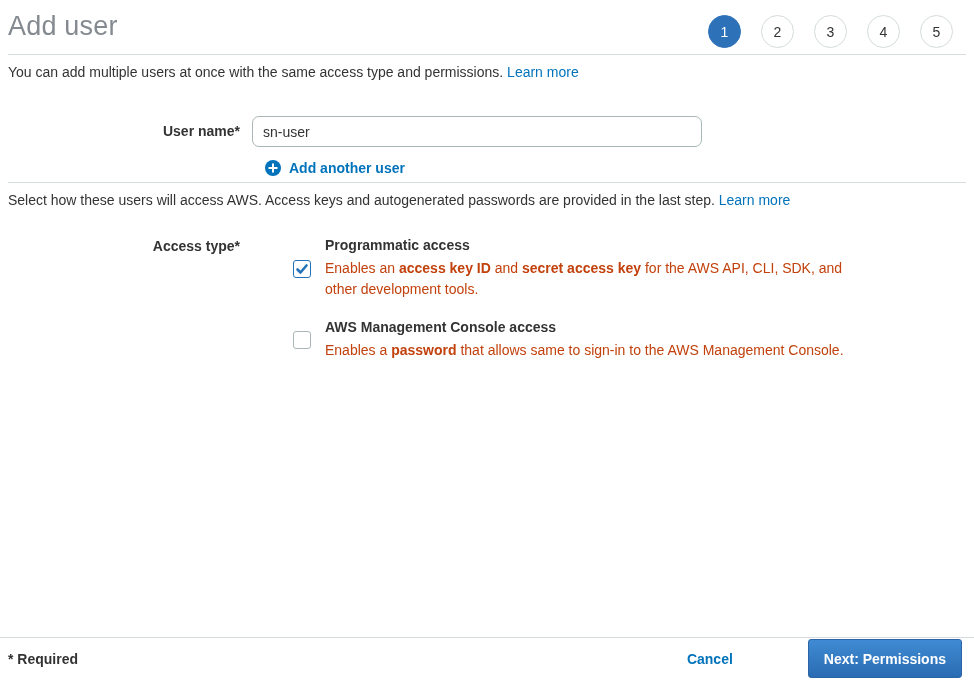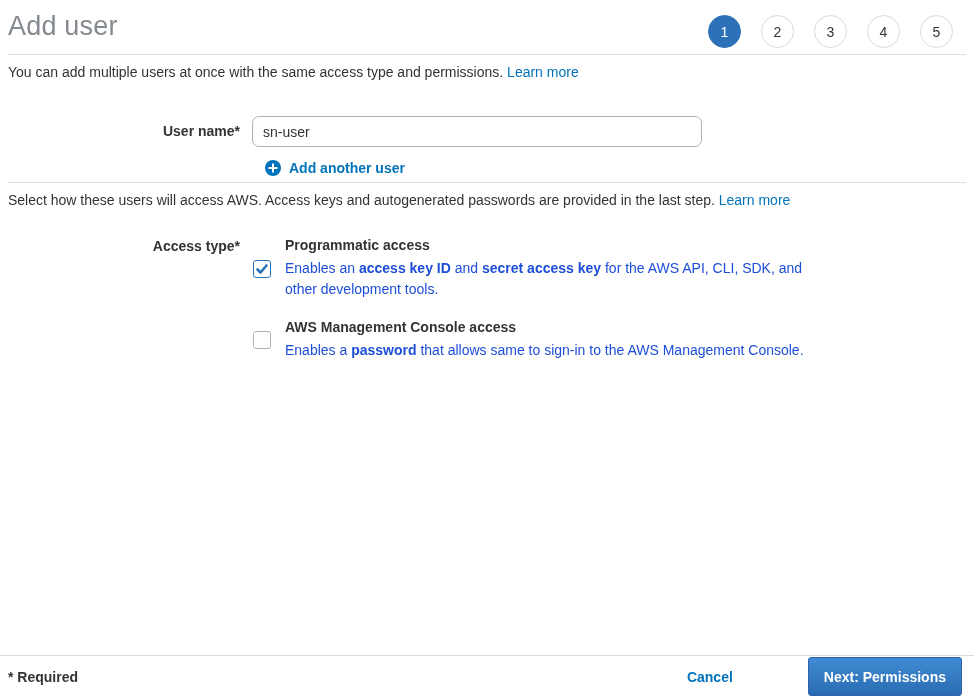--- a/index.html
+++ b/index.html
@@ -42,38 +42,38 @@
     margin-left: 12px; width: 450px; height: 31px;
     border: 1px solid #aab7b8; border-radius: 7px;
     padding: 0 10px; font-size: 14px; color: #333;
     font-family: "Liberation Sans", "DejaVu Sans", sans-serif;
     outline: none; background: #fff;
   }
   .add-another { margin: 13px 0 0 252px; display: flex; align-items: center; cursor: pointer; padding-left: 13px; }
   .plus-icon { width: 16px; height: 16px; display: inline-block; }
   .add-another-label { margin-left: 8px; color: #0073bb; font-weight: bold; }
 
-  .access-row { margin-top: 27px; align-items: flex-start; }
+  .access-row { margin-top: 27px; align-items: flex-start; gap: 40px; }
   .access-row .field-label { padding-top: 2px; }
   .options { margin-left: 13px; }
   .option { display: flex; align-items: center; }
   .option + .option { margin-top: 18px; }
   .checkbox {
     width: 18px; height: 18px; border-radius: 3px; background: #fff;
     border: 1px solid #aab7b8; display: inline-flex; align-items: center; justify-content: center;
     cursor: pointer; flex: 0 0 auto; margin-top: 1px;
   }
   .checkbox.checked { border: 1px solid #2572b8; }
   .option-text { margin-left: 14px; }
   .option-title { font-weight: bold; line-height: 19px; }
-  .option-desc { margin-top: 3px; line-height: 21px; max-width: 525px; color: #1d4ed8; }
+  .option-desc { margin-top: 3px; line-height: 21px; max-width: 525px; color: #c2410c; }
   .option-desc b { font-weight: bold; }
 
   
-  .footer { position: absolute; left: 0; right: 0; bottom: 0; border-top: 1px solid #d5dbdb; background: #fff; }
+  .footer { position: absolute; left: 0; right: 0; bottom: 18px; border-top: 1px solid #d5dbdb; background: #fff; }
   .footer-row { display: flex; align-items: center; height: 41px; padding: 0 12px 0 8px; }
   .required-note { font-weight: bold; color: #333; }
   .footer-actions { margin-left: auto; display: flex; align-items: center; gap: 45px; }
   .cancel-link { color: #0073bb; font-weight: bold; text-decoration: none; cursor: pointer; margin-right: 30px; }
   .next-button {
     background: linear-gradient(#3f8bd3, #2a6cb3);
     border: 1px solid #2c64a6; border-radius: 3px;
     color: #ffffff; font-weight: bold; font-size: 14px;
     font-family: "Liberation Sans", "DejaVu Sans", sans-serif;
     padding: 7px 15px; height: 39px; cursor: pointer; text-align: right;

